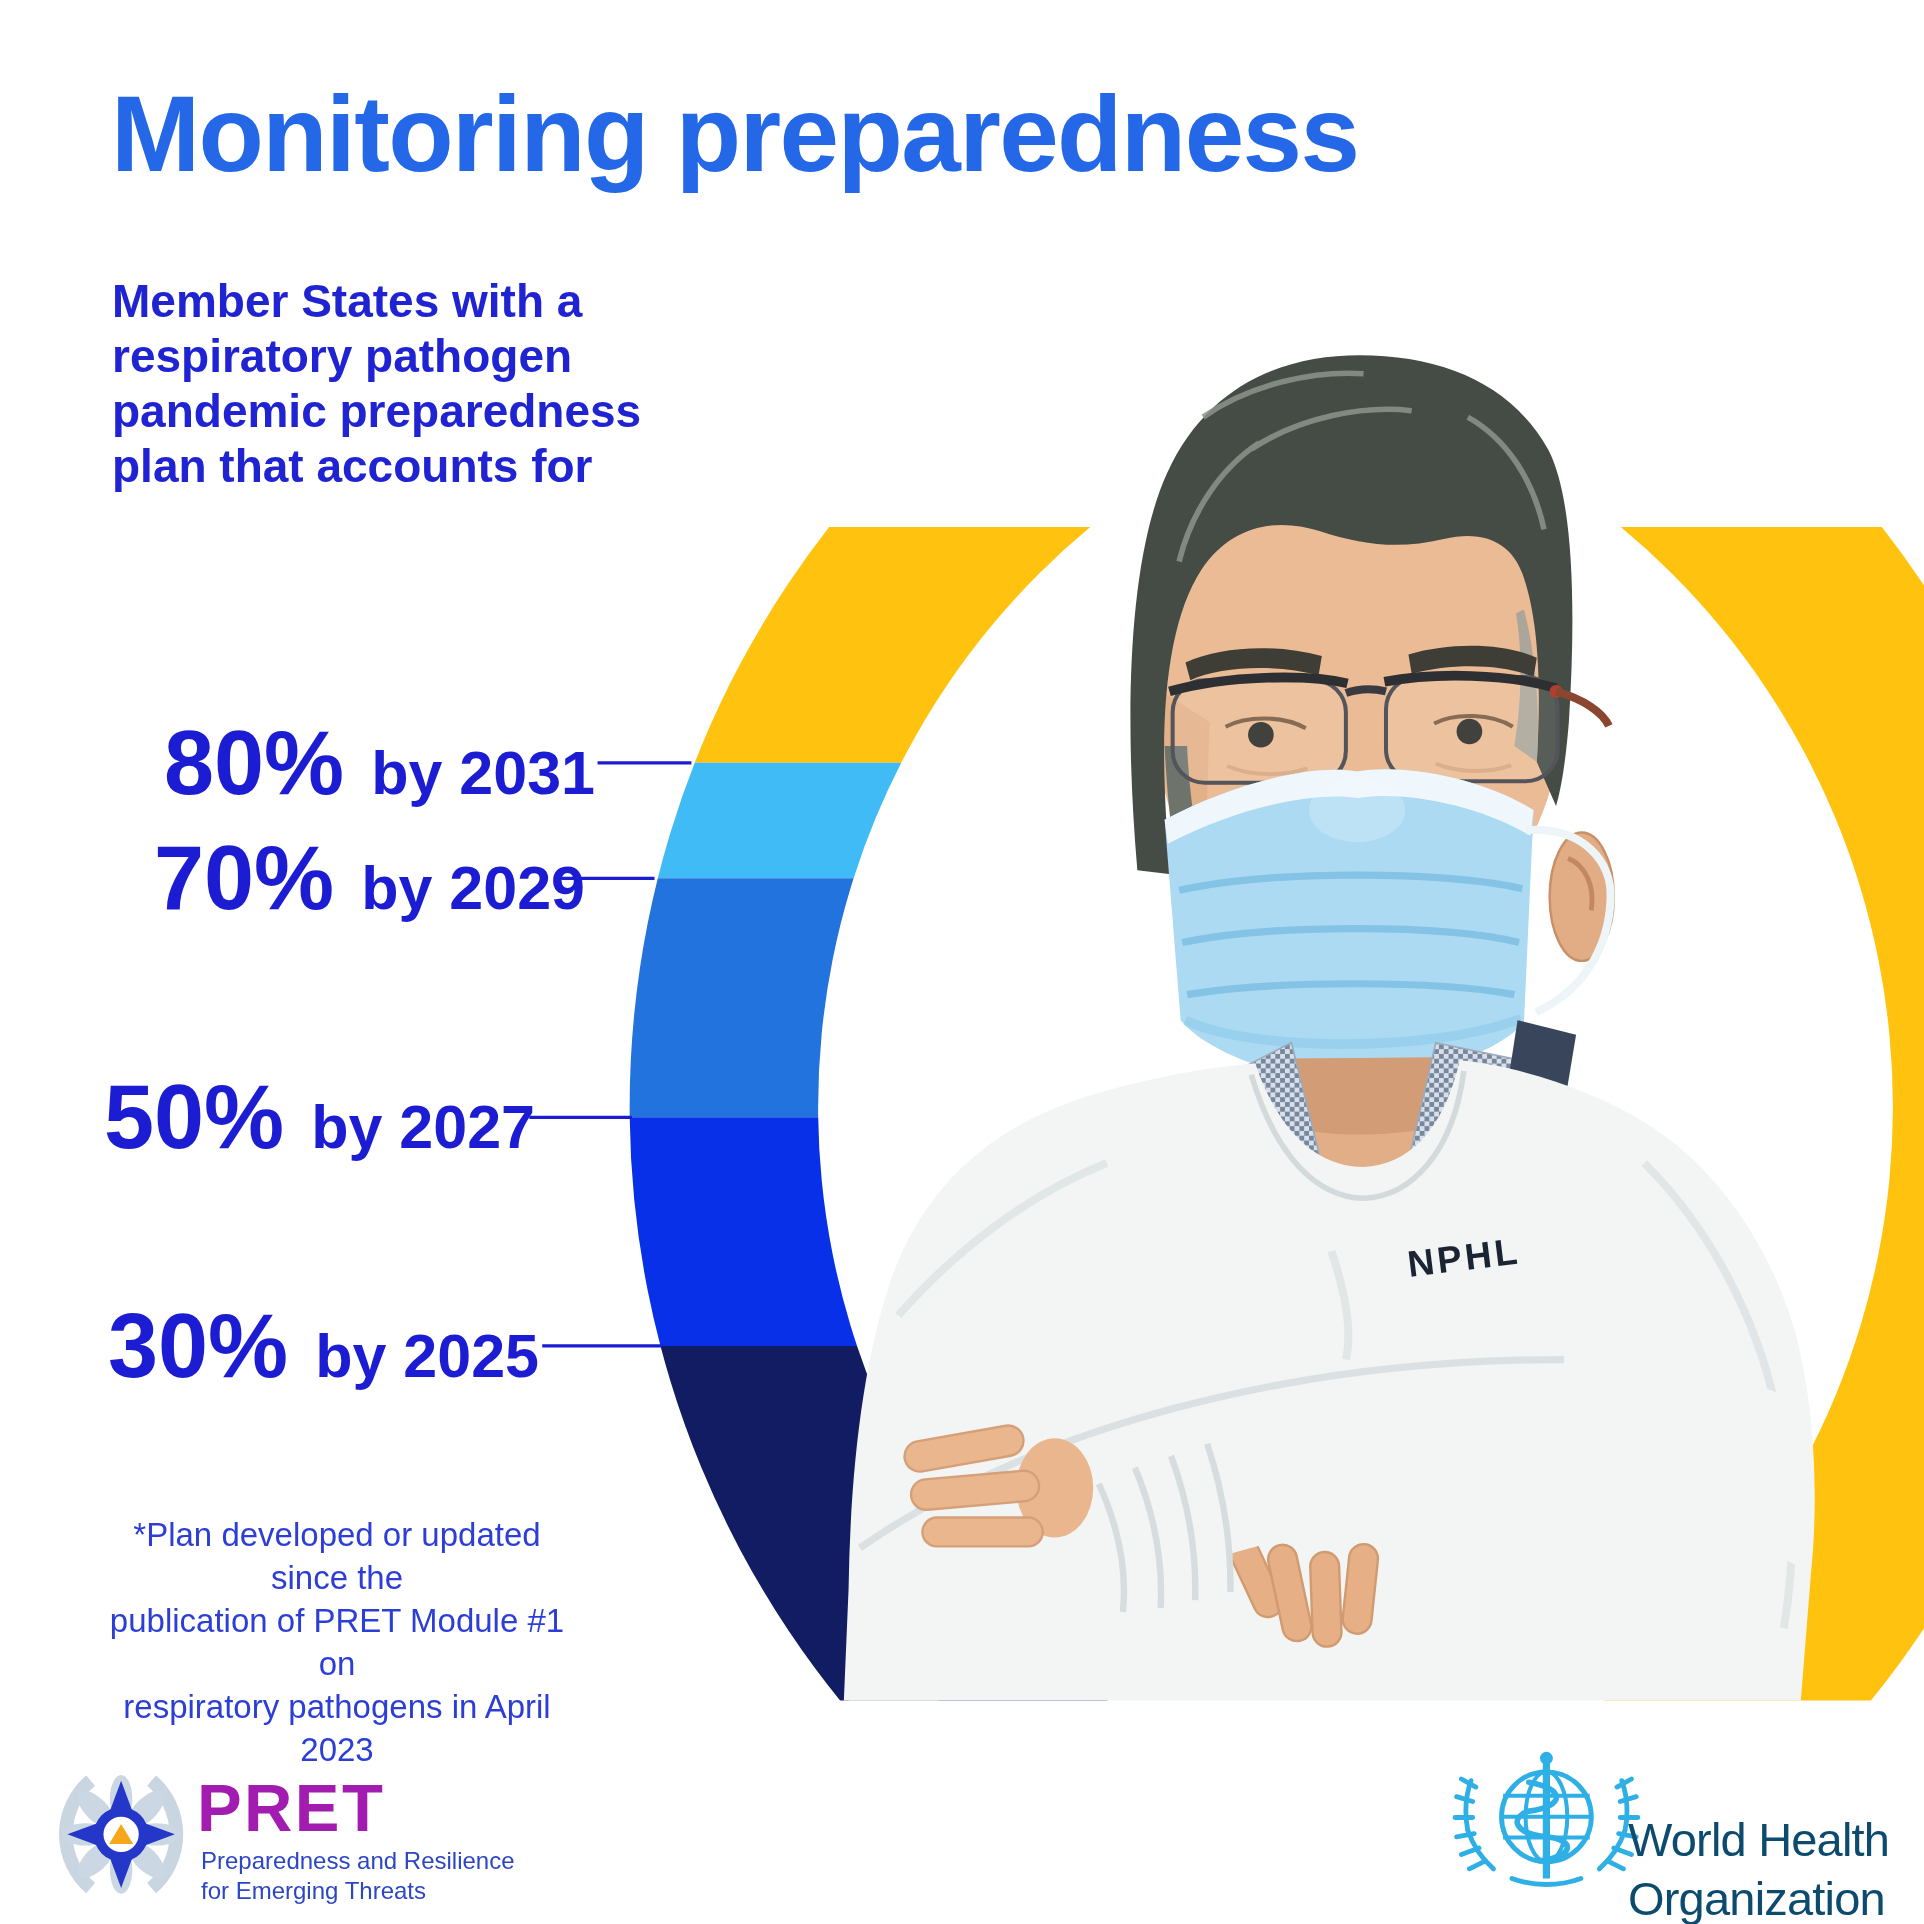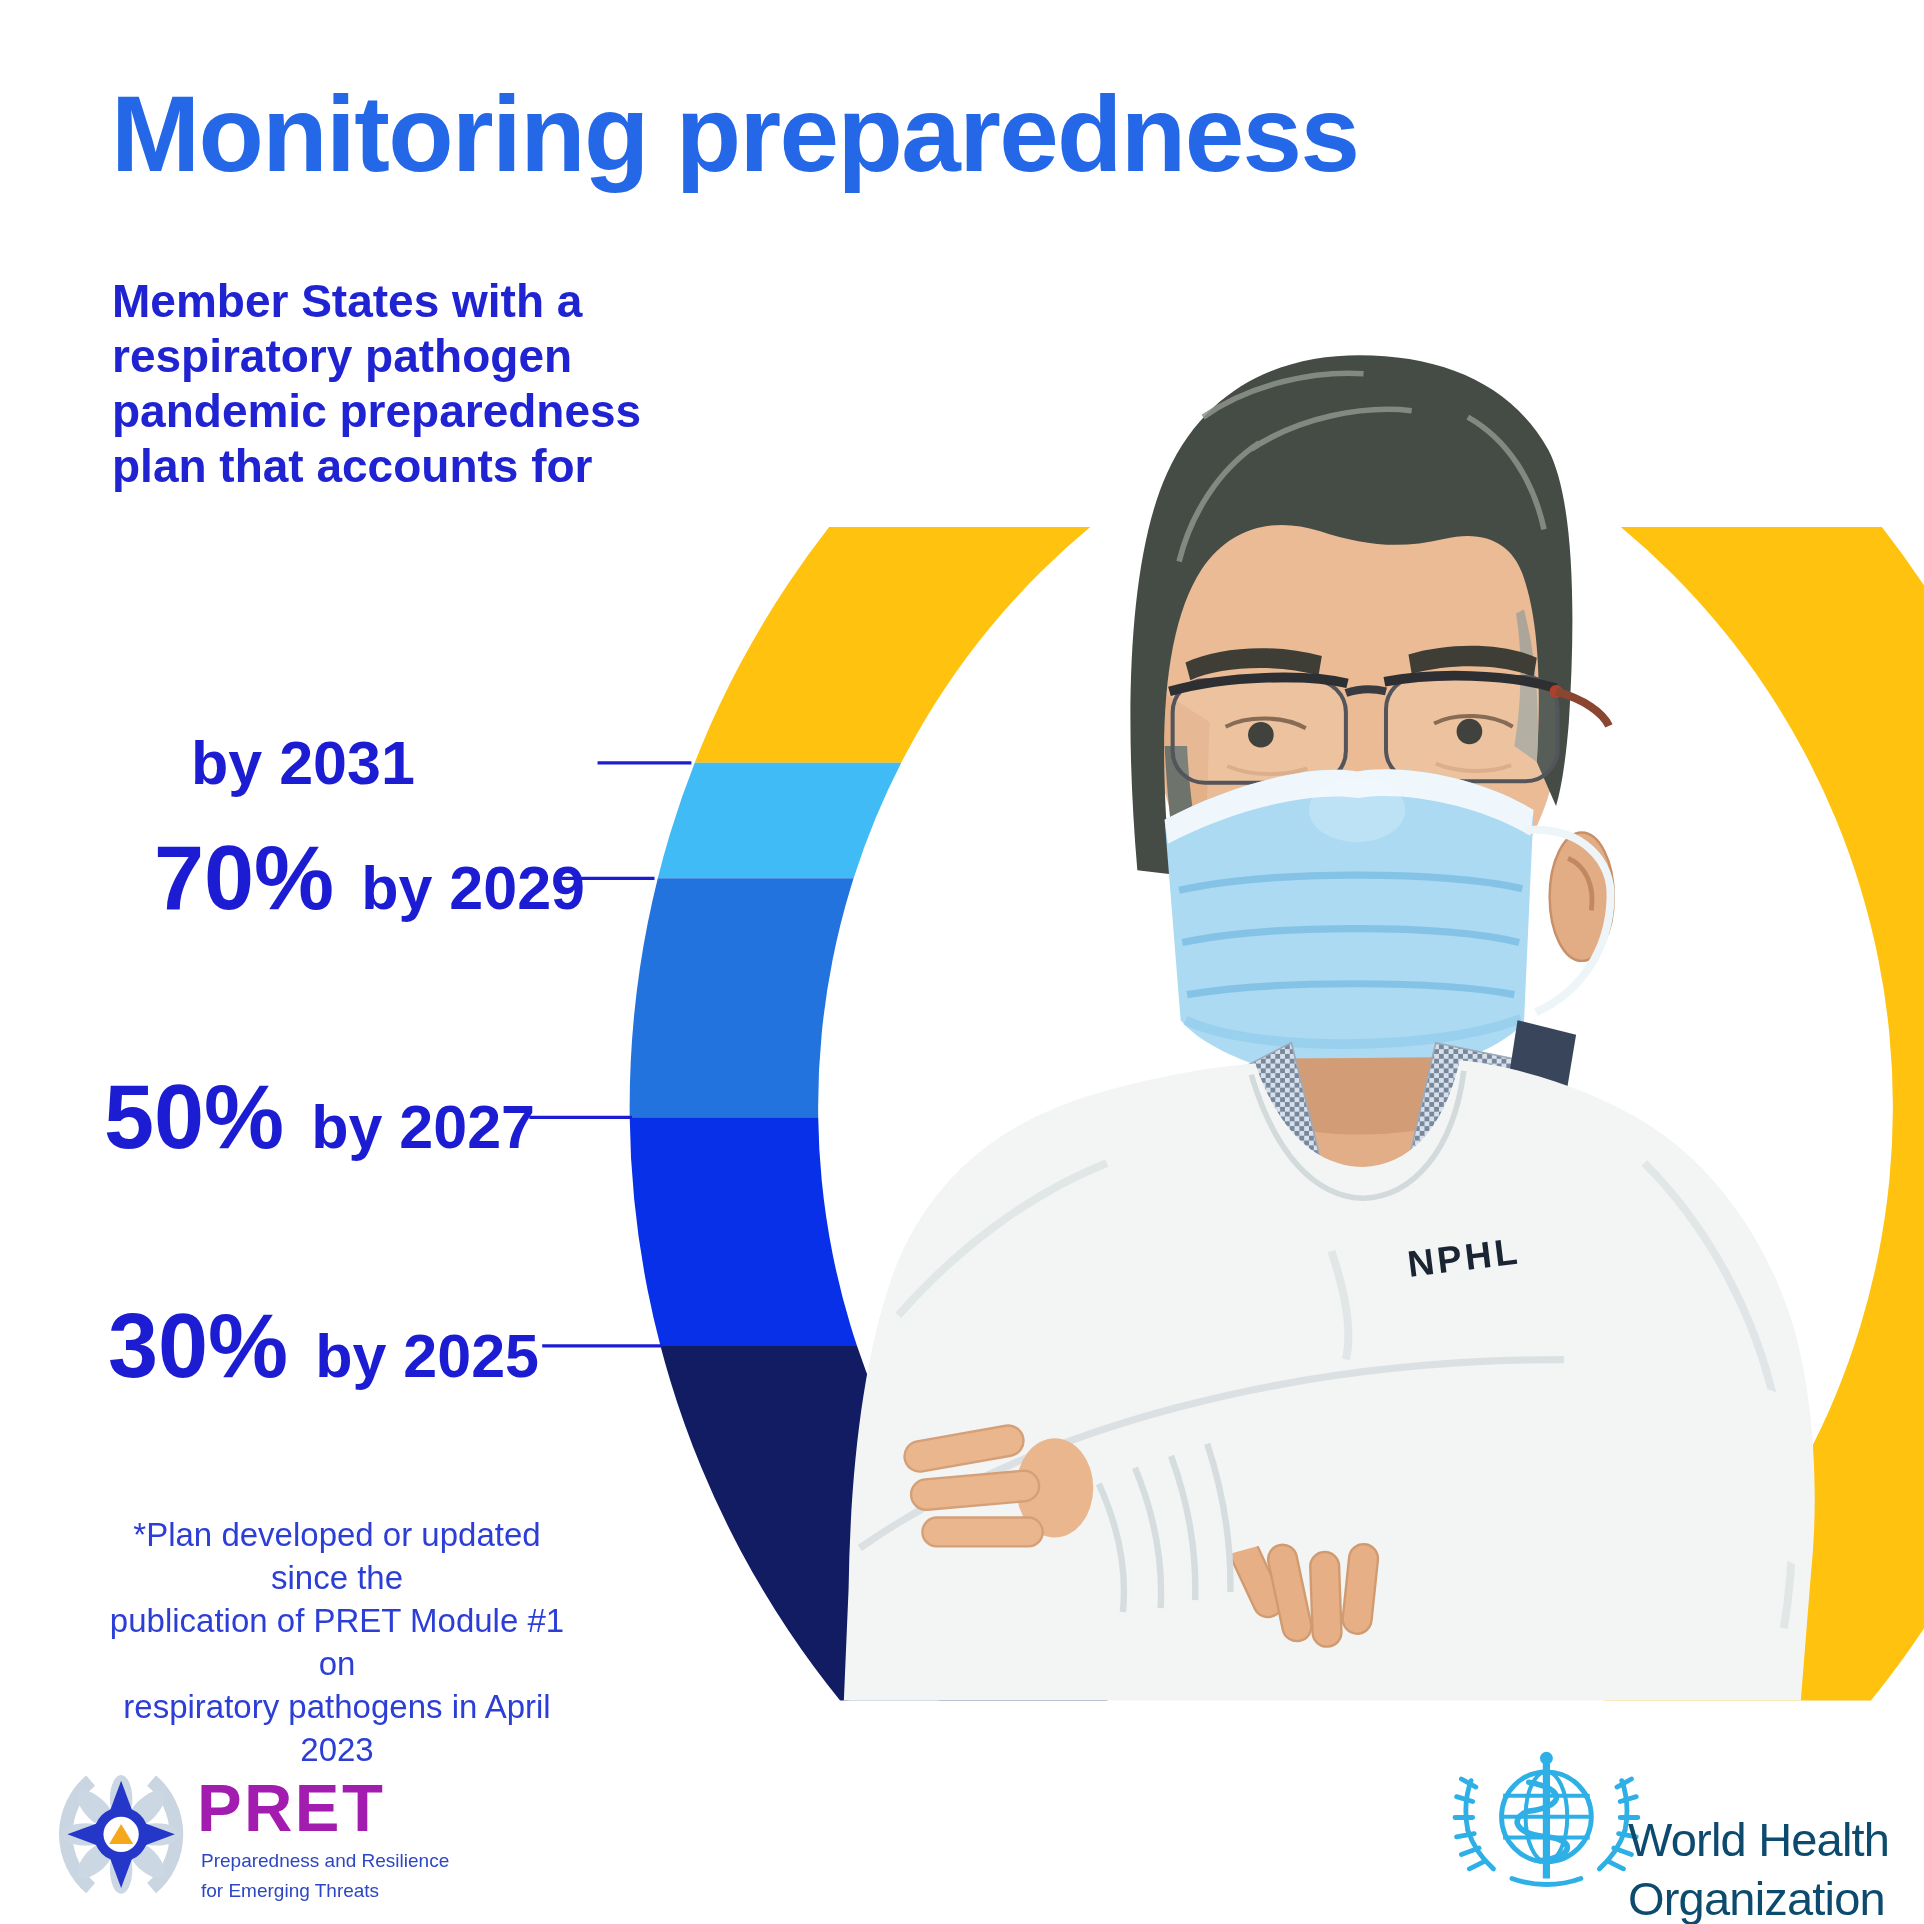--- a/index.html
+++ b/index.html
@@ -11,21 +11,21 @@
   .title{left:111px;top:77px;font-size:107px;line-height:115px;font-weight:bold;
          letter-spacing:-1.6px;color:#2468E8;white-space:nowrap;}
   .subtitle{left:112px;top:274px;font-size:46px;line-height:55px;font-weight:bold;
             color:#2023D2;}
   .mrow{position:absolute;display:flex;align-items:baseline;white-space:nowrap;color:#1C1CD2;}
   .mrow .pct{font-size:90px;line-height:112px;font-weight:bold;}
   .mrow .by{font-size:61px;line-height:112px;font-weight:700;margin-left:27px;}
   .footnote{left:103px;top:1513px;width:468px;text-align:center;font-size:33px;
             line-height:43px;font-weight:400;color:#2C3ED6;}
   .pret-word{left:197px;top:1769px;font-size:67px;font-weight:bold;letter-spacing:2.4px;color:#a21caf;}
-  .pret-tag{left:201px;top:1846px;font-size:19px;line-height:30px;font-weight:400;color:#2C46C4;}
+  .pret-tag{left:201px;top:1846px;font-size:24px;line-height:30px;font-weight:400;color:#2C46C4;}
   .who-text{left:1628px;top:1810px;font-size:47px;line-height:59px;font-weight:normal;
             letter-spacing:-0.8px;color:#0c4a6e;white-space:nowrap;}
 </style>
 </head>
 <body>
 
 <div id="stage">
 
 <svg class="abs" width="1925" height="1925" viewBox="0 0 2400 2400">
   <defs>
@@ -257,20 +257,21 @@
 <div class="abs title">Monitoring preparedness</div>
 
 <div class="abs subtitle">
   <div>Member States with a</div>
   <div>respiratory pathogen</div>
   <div>pandemic preparedness</div>
   <div>plan that accounts for</div>
 </div>
 
 <div class="mrow" style="left:164px;top:707px;">
+  <span class="pct">80%</span>
   <span class="by">by 2031</span>
 </div>
 <div class="mrow" style="left:120px;top:822px;margin-left:34px;">
   <span class="pct">70%</span>
   <span class="by">by 2029</span>
 </div>
 <div class="mrow" style="left:104px;top:1061px;justify-content:space-between;">
   <span class="pct">50%</span>
   <span class="by">by 2027</span>
 </div>

